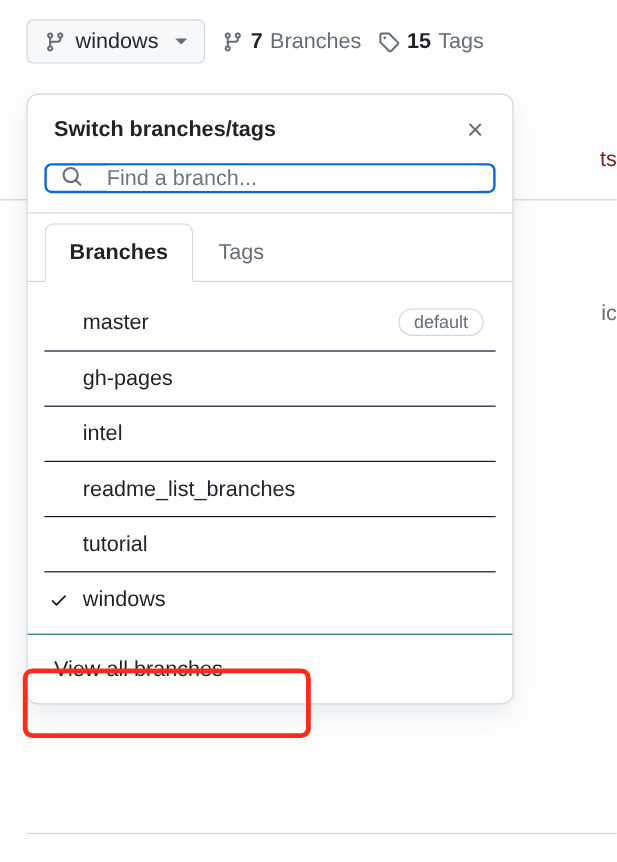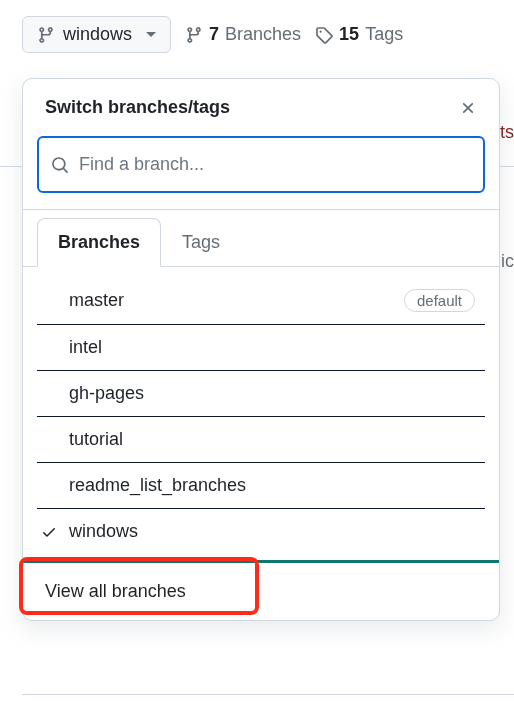--- a/index.html
+++ b/index.html
@@ -48,21 +48,21 @@
       cursor: pointer;
     }
     .stat-link b {
       color: #1f2328;
       font-weight: 600;
     }
     .dropdown {
       position: absolute;
       top: 78px;
       left: 22px;
-      width: 478px;
+      width: 406px;
       background: #ffffff;
       border: 1px solid #d0d7de;
       border-radius: 10px;
       box-shadow: 0 8px 24px rgba(140,149,159,0.2);
       z-index: 10;
     }
     .dropdown-header {
       display: flex;
       align-items: center;
       justify-content: space-between;
@@ -76,25 +76,24 @@
     .close-btn {
       cursor: pointer;
       color: #656d76;
       display: flex;
     }
     .search-wrap {
       padding: 14px 14px 16px 14px;
     }
     .search-box {
       display: flex;
-      align-items: center;
       border: 2px solid #0969da;
       border-radius: 6px;
-      padding: 16px 12px;
-      gap: 10px;
+      padding: 0 12px;
+      gap: 20px;
     }
     .search-box input {
       border: none;
       outline: none;
       font-size: 18px;
       flex: 1;
       color: #1f2328;
     }
     .search-box input::placeholder { color: #6e7781; }
     .tabs-row {
@@ -144,21 +143,21 @@
     }
     .default-badge {
       margin-left: auto;
       border: 1px solid #d0d7de;
       border-radius: 999px;
       padding: 2px 12px;
       font-size: 15px;
       color: #656d76;
     }
     .view-all {
-      border-top: 3px solid #0f766e;
+      border-top: 1px solid #0f766e;
       padding: 18px 22px;
       font-size: 18px;
       color: #1f2328;
       cursor: pointer;
     }
     .highlight-box {
       position: absolute;
       border: 4px solid #ff2a1a;
       border-radius: 8px;
       pointer-events: none;
@@ -249,30 +248,30 @@
     <div class="tab active">Branches</div>
     <div class="tab">Tags</div>
   </div>
 
   <div class="branches-list">
     <div class="branch-item">
       <span>master</span>
       <span class="default-badge">default</span>
     </div>
     <div class="branch-item">
+      <span>gh-pages</span>
+    </div>
+    <div class="branch-item">
       <span>intel</span>
     </div>
     <div class="branch-item">
-      <span>gh-pages</span>
+      <span>readme_list_branches</span>
     </div>
     <div class="branch-item">
       <span>tutorial</span>
-    </div>
-    <div class="branch-item">
-      <span>readme_list_branches</span>
     </div>
     <div class="branch-item">
       <span class="check">
         <svg width="16" height="16" viewBox="0 0 16 16" fill="#1f2328">
             <path d="M13.78 4.22a.75.75 0 0 1 0 1.06l-7.25 7.25a.75.75 0 0 1-1.06 0L2.22 9.28a.751.751 0 0 1 1.06-1.06L6 10.94l6.72-6.72a.75.75 0 0 1 1.06 0Z"></path>
           </svg>
       </span>
       <span>windows</span>
     </div>
   </div>

